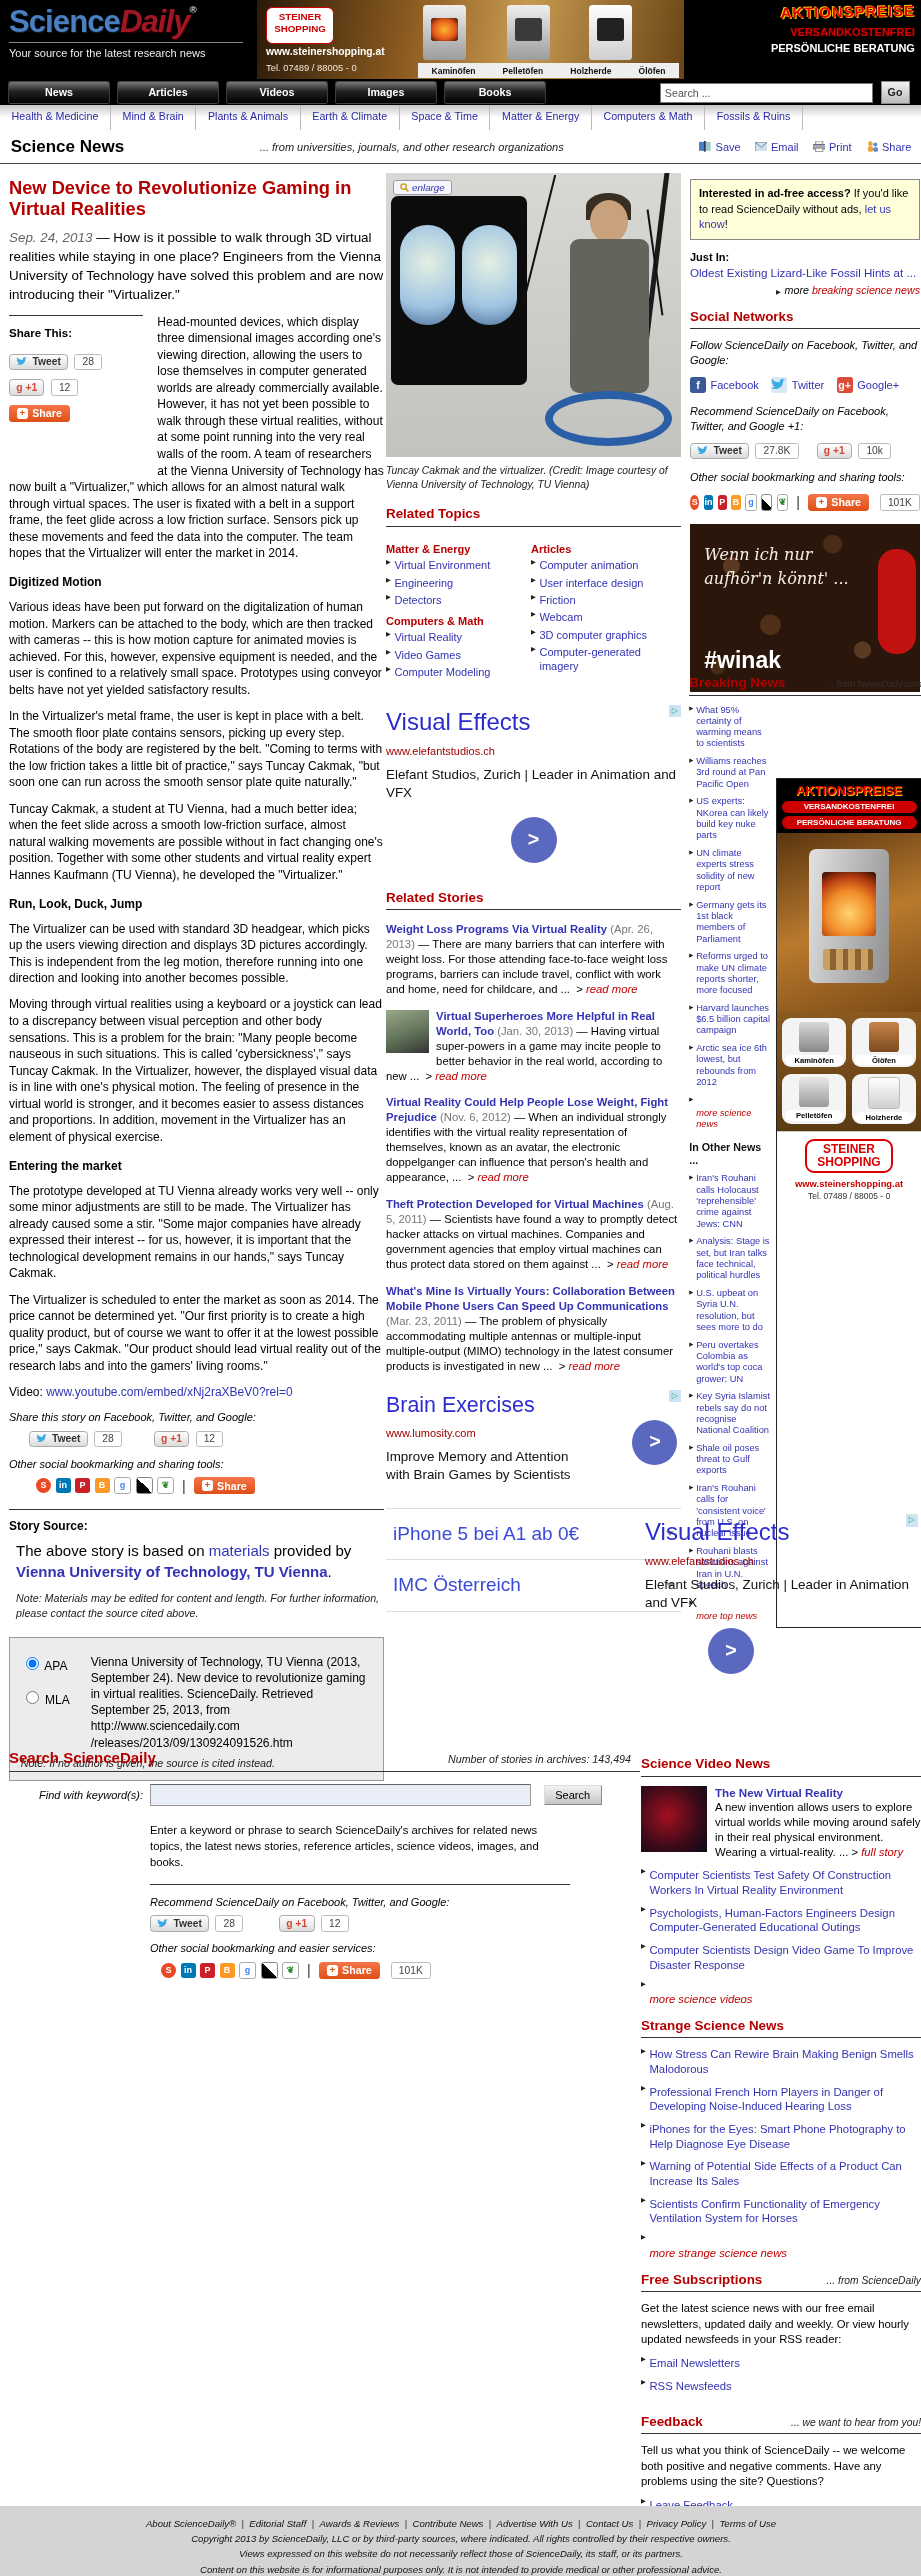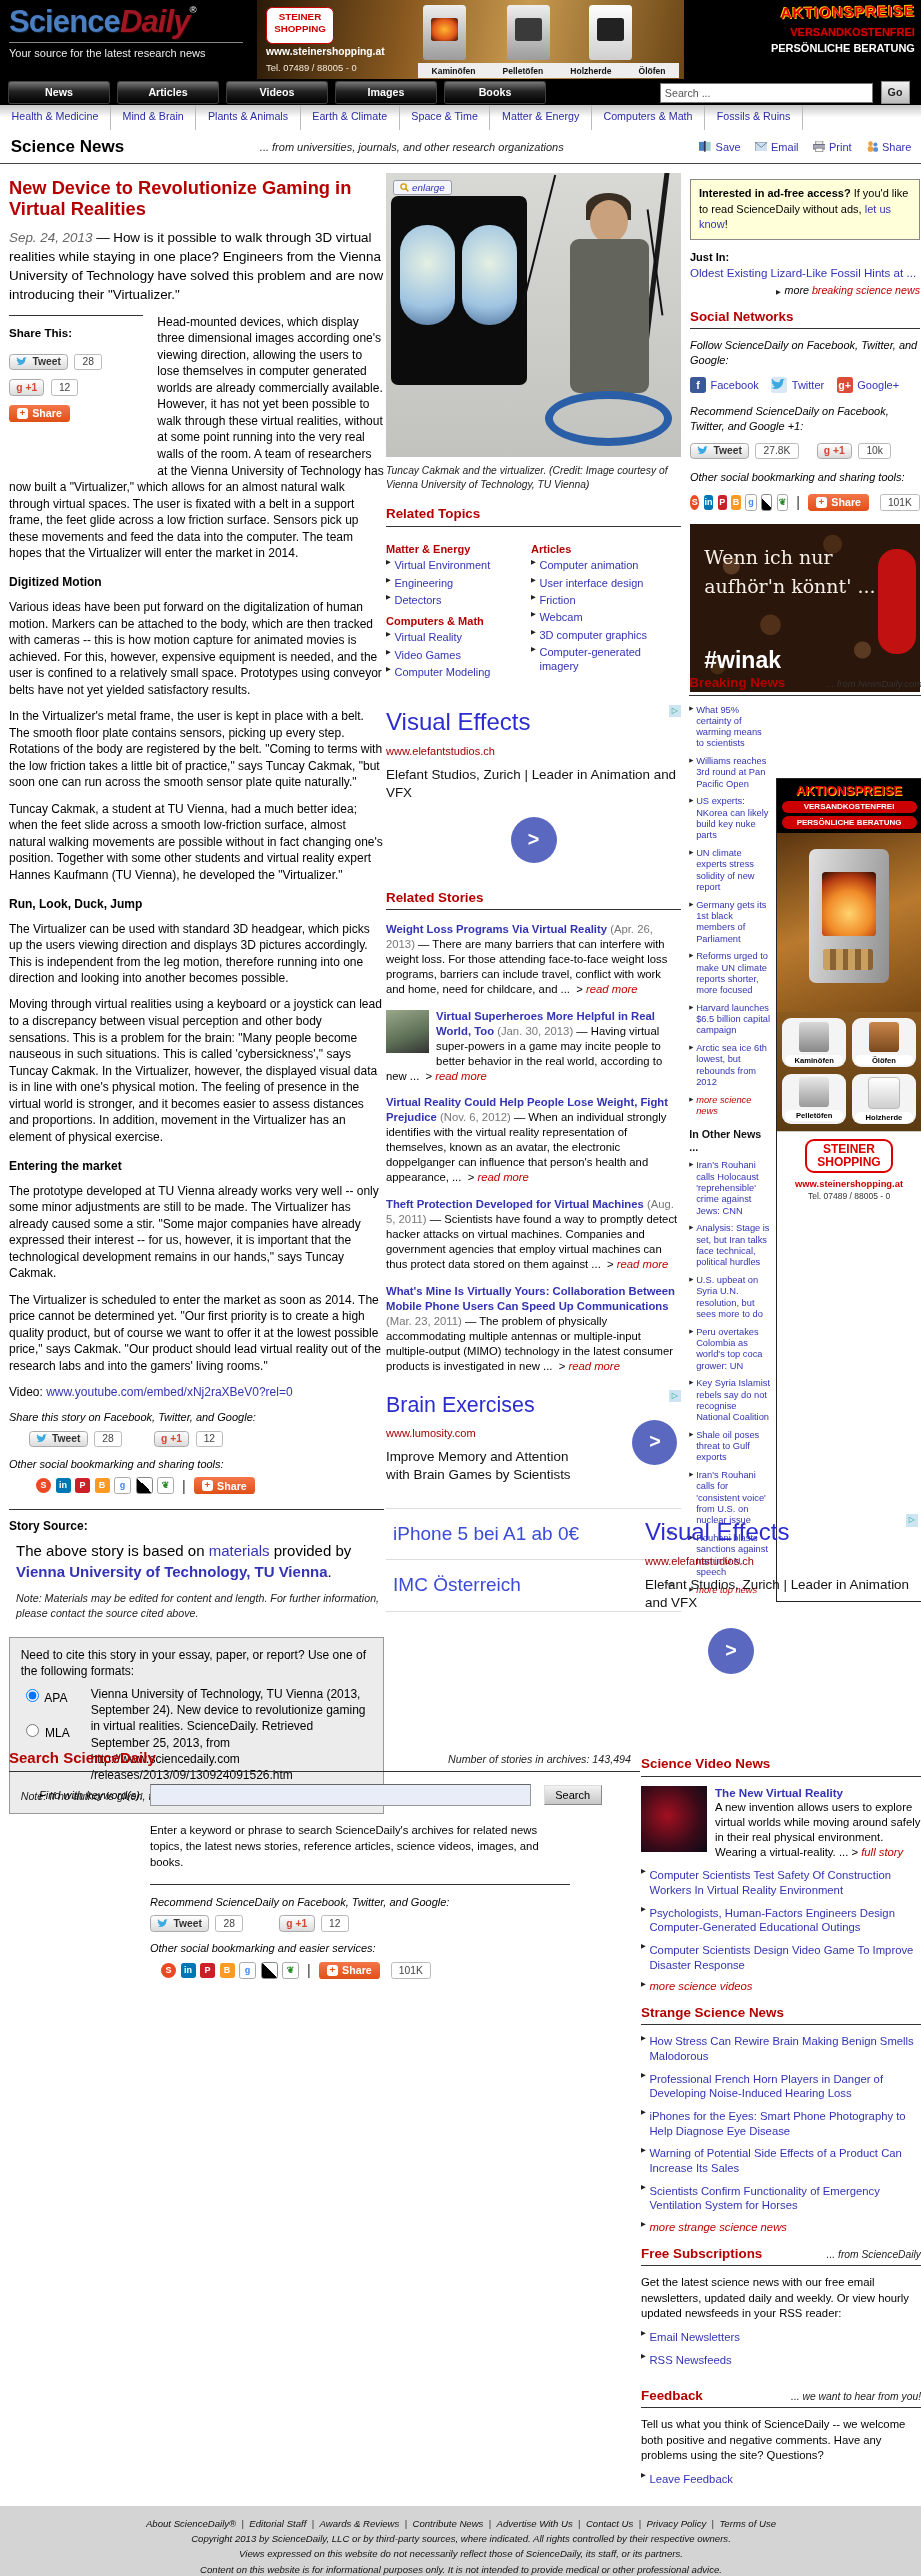--- a/index.html
+++ b/index.html
@@ -1,19 +1,19 @@
 <!DOCTYPE html>
 <html style="font-size:14.3px"><head>
 <meta charset="utf-8">
 <style>
   html,body{margin:0;padding:0;background:#fff;color:#000;font-family:"Liberation Sans",sans-serif;}
   #page{position:relative;width:922px;height:2576px;background:#fff;overflow:hidden;}
   .abs{position:absolute;}
   .lnk{color:#3333b3;cursor:pointer;text-decoration:none;}
-  .redlnk{color:#c00000;font-style:italic;cursor:pointer;}
+  .redlnk{color:#c00000;font-style:italic;cursor:pointer;margin-top:13px;}
   .sec-h{color:#b50000;font-weight:bold;font-size:13.4px;}
   .sec-rule{border:0;border-top:0.9px solid #333;margin:4.5px 0 9px;}
   .it{font-style:italic;}
   .arrow{font-size:6.3px;color:#222;margin-right:3.6px;position:relative;top:-0.9px;}
   
   #hdr{left:0;top:0;width:922px;height:79px;background:#000;}
   #logo{position:absolute;left:9px;top:3.6px;width:241px;}
   #logo .l1{font-size:31px;font-weight:bold;letter-spacing:-0.9px;}
   #logo .sci{color:#4a7fc1;text-shadow:0.9px 0.9px 0.9px #123;}
   #logo .dai{color:#a01622;font-style:italic;text-shadow:0.9px 0.9px 0.9px #300;}
@@ -110,21 +110,21 @@
   #justin{margin:11.6px 0 0;}
   #justin .lbl{font-weight:bold;font-size:11px;}
   #justin .hl{font-size:11.6px;margin-top:2.7px;}
   #justin .morel{text-align:right;font-size:10.7px;margin-top:5.4px;}
   #social .follow{font-style:italic;font-size:11px;margin:7.1px 0 9px;line-height:1.35;}
   .chkrow{display:flex;gap:12.5px;align-items:center;margin-bottom:10.7px;}
   .chk{display:flex;gap:4.5px;align-items:center;color:#3333b3;font-size:11px;cursor:pointer;}
   .chklet{width:16px;height:16px;border-radius:2.7px;color:#fff;font-weight:bold;font-size:10.7px;text-align:center;line-height:16px;}
   #winak{position:relative;margin-top:12.5px;width:230px;height:168px;background:#2a160a;background-image:radial-gradient(circle at 18% 25%,#5a3a22 0 8px,rgba(0,0,0,0) 9px),radial-gradient(circle at 62% 12%,#4a2c16 0 9px,rgba(0,0,0,0) 9.8px),radial-gradient(circle at 85% 40%,#5e3d24 0 7.1px,rgba(0,0,0,0) 8px),radial-gradient(circle at 35% 60%,#503018 0 9.8px,rgba(0,0,0,0) 10.7px),radial-gradient(circle at 75% 75%,#5a3a22 0 8px,rgba(0,0,0,0) 9px),radial-gradient(circle at 12% 85%,#452a14 0 7.1px,rgba(0,0,0,0) 8px);overflow:hidden;cursor:pointer;}
   #winak .pill{position:absolute;right:3.6px;top:25px;width:38px;height:105px;background:#c11111;border-radius:18px;}
-  #winak .tx{position:absolute;left:14.3px;top:19.7px;font-family:"DejaVu Serif",serif;color:#f5efe6;font-size:19px;line-height:1.5;}
+  #winak .tx{position:absolute;left:14.3px;top:19.7px;font-family:"DejaVu Serif",serif;font-style:italic;color:#f5efe6;font-size:16px;line-height:1.5;}
   #winak .tag{position:absolute;left:14.3px;bottom:18px;color:#fff;font-weight:bold;font-size:23px;}
   
   #breaking{left:675px;top:675px;width:247px;}
   #breaking .hd{margin-left:14.3px;display:flex;align-items:baseline;}
   #breaking .hd .src{margin-left:auto;font-style:italic;font-size:9.4px;color:#333;}
   #breaking .row{display:flex;margin-top:1.8px;}
   #newscol{width:82px;margin-left:14.3px;font-size:9.3px;line-height:1.22;}
   #newscol .bitem{display:flex;margin-bottom:6.3px;}
   #newscol .bitem .arrow{font-size:5.4px;margin-right:2.7px;margin-top:1.8px;}
   #newscol .oh{font-weight:bold;font-size:10.7px;color:#111;margin:10.7px 0 6.3px;}
@@ -360,21 +360,20 @@
           <span>Share</span>
         </span>
     </div>
 
     <hr class="fullrule">
     <div class="subh" style="margin-top:3.6px;">Story Source:</div>
     <p id="src-p"><span>The above story is based on </span><span class="lnk">materials</span><span> provided by </span><span class="lnk" style="font-weight:bold;">Vienna University of Technology, TU Vienna</span><span>.</span></p>
     <p class="notetx">Note: Materials may be edited for content and length. For further information, please contact the source cited above.</p>
 
     <div id="citebox">
-      <div>Need to cite this story in your essay, paper, or report? Use one of the following formats:</div>
       <div class="flexr">
         <div class="radios">
           <div class="radio-row"><input type="radio" name="cfmt" checked="" style=""> <label>APA</label></div>
           <div class="radio-row"><input type="radio" name="cfmt" style=""> <label>MLA</label></div>
         </div>
         <div style="flex:1;">Vienna University of Technology, TU Vienna (2013, September 24). New device to revolutionize gaming in virtual realities. ScienceDaily. Retrieved September 25, 2013, from http://www.sciencedaily.com /releases/2013/09/130924091526.htm</div>
       </div>
       <p class="notetx" style="margin-left:0;">Note: If no author is given, the source is cited instead.</p>
     </div>
   </div>

